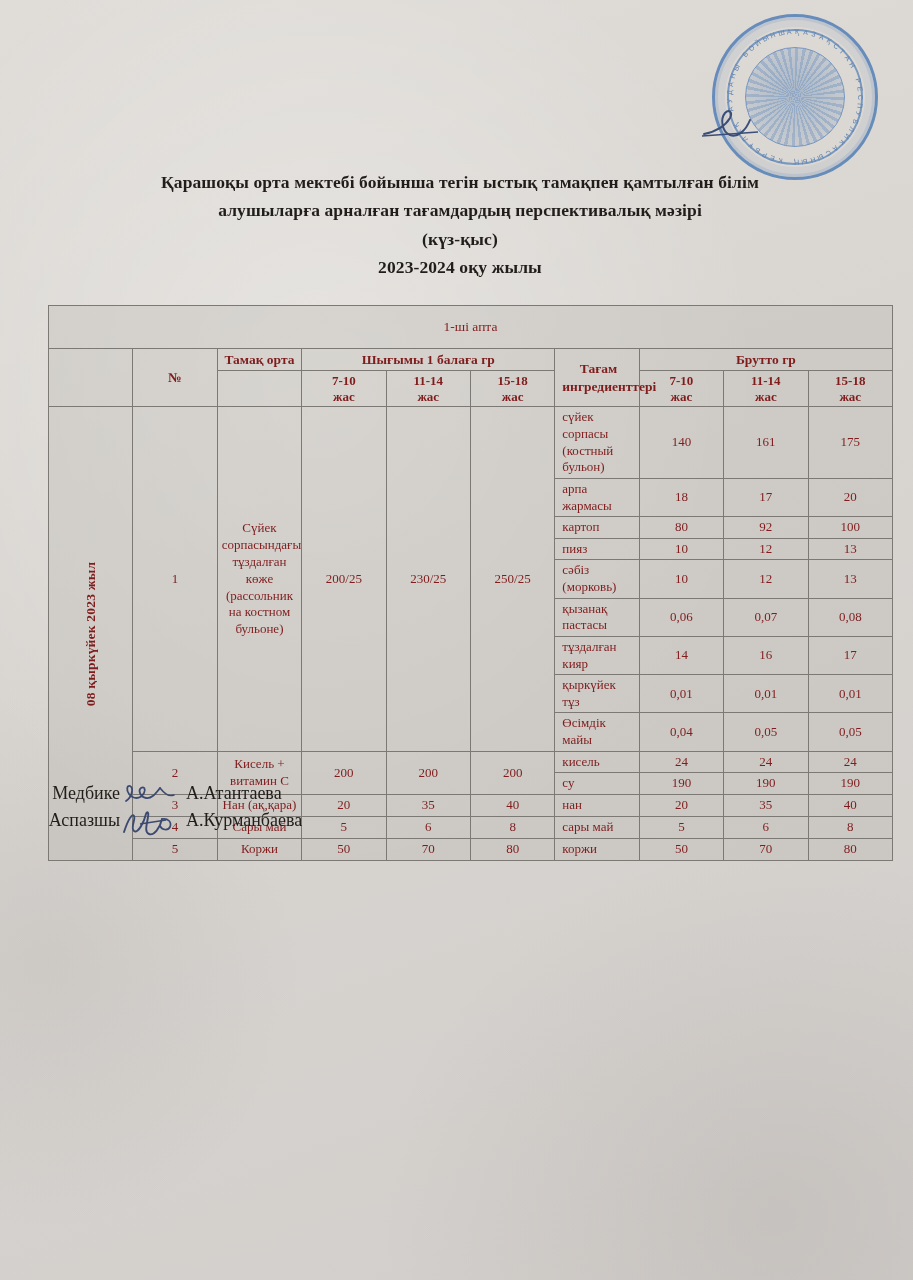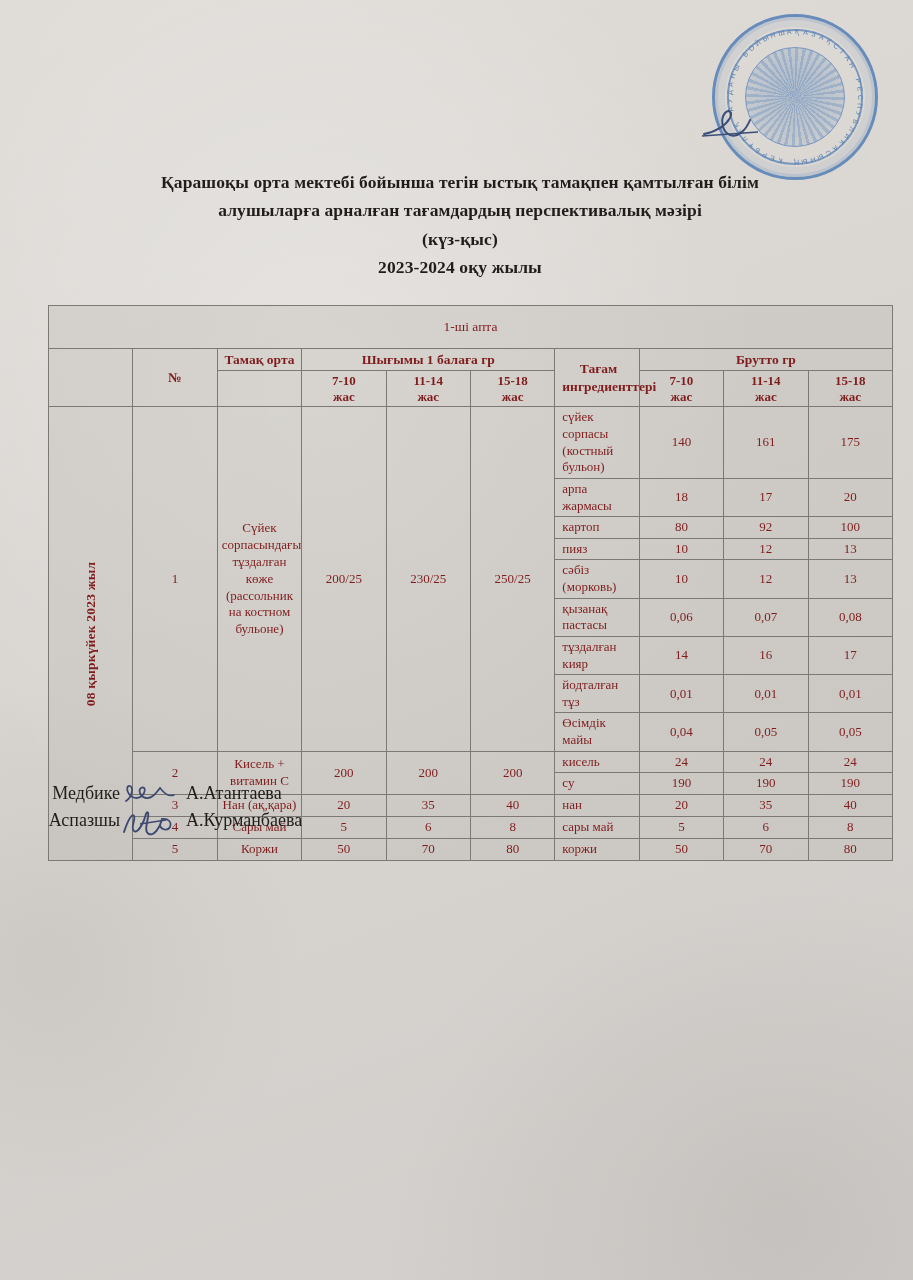--- a/index.html
+++ b/index.html
@@ -375,21 +375,21 @@
           <td class="br-col">0,07</td>
           <td class="br-col">0,08</td>
         </tr>
         <tr>
           <td class="ingr-col">тұздалған кияр</td>
           <td class="br-col">14</td>
           <td class="br-col">16</td>
           <td class="br-col">17</td>
         </tr>
         <tr>
-          <td class="ingr-col">йодталған тұз</td>
+          <td class="ingr-col">қыркүйек тұз</td>
           <td class="br-col">0,01</td>
           <td class="br-col">0,01</td>
           <td class="br-col">0,01</td>
         </tr>
         <tr>
           <td class="ingr-col">Өсімдік майы</td>
           <td class="br-col">0,04</td>
           <td class="br-col">0,05</td>
           <td class="br-col">0,05</td>
         </tr>

